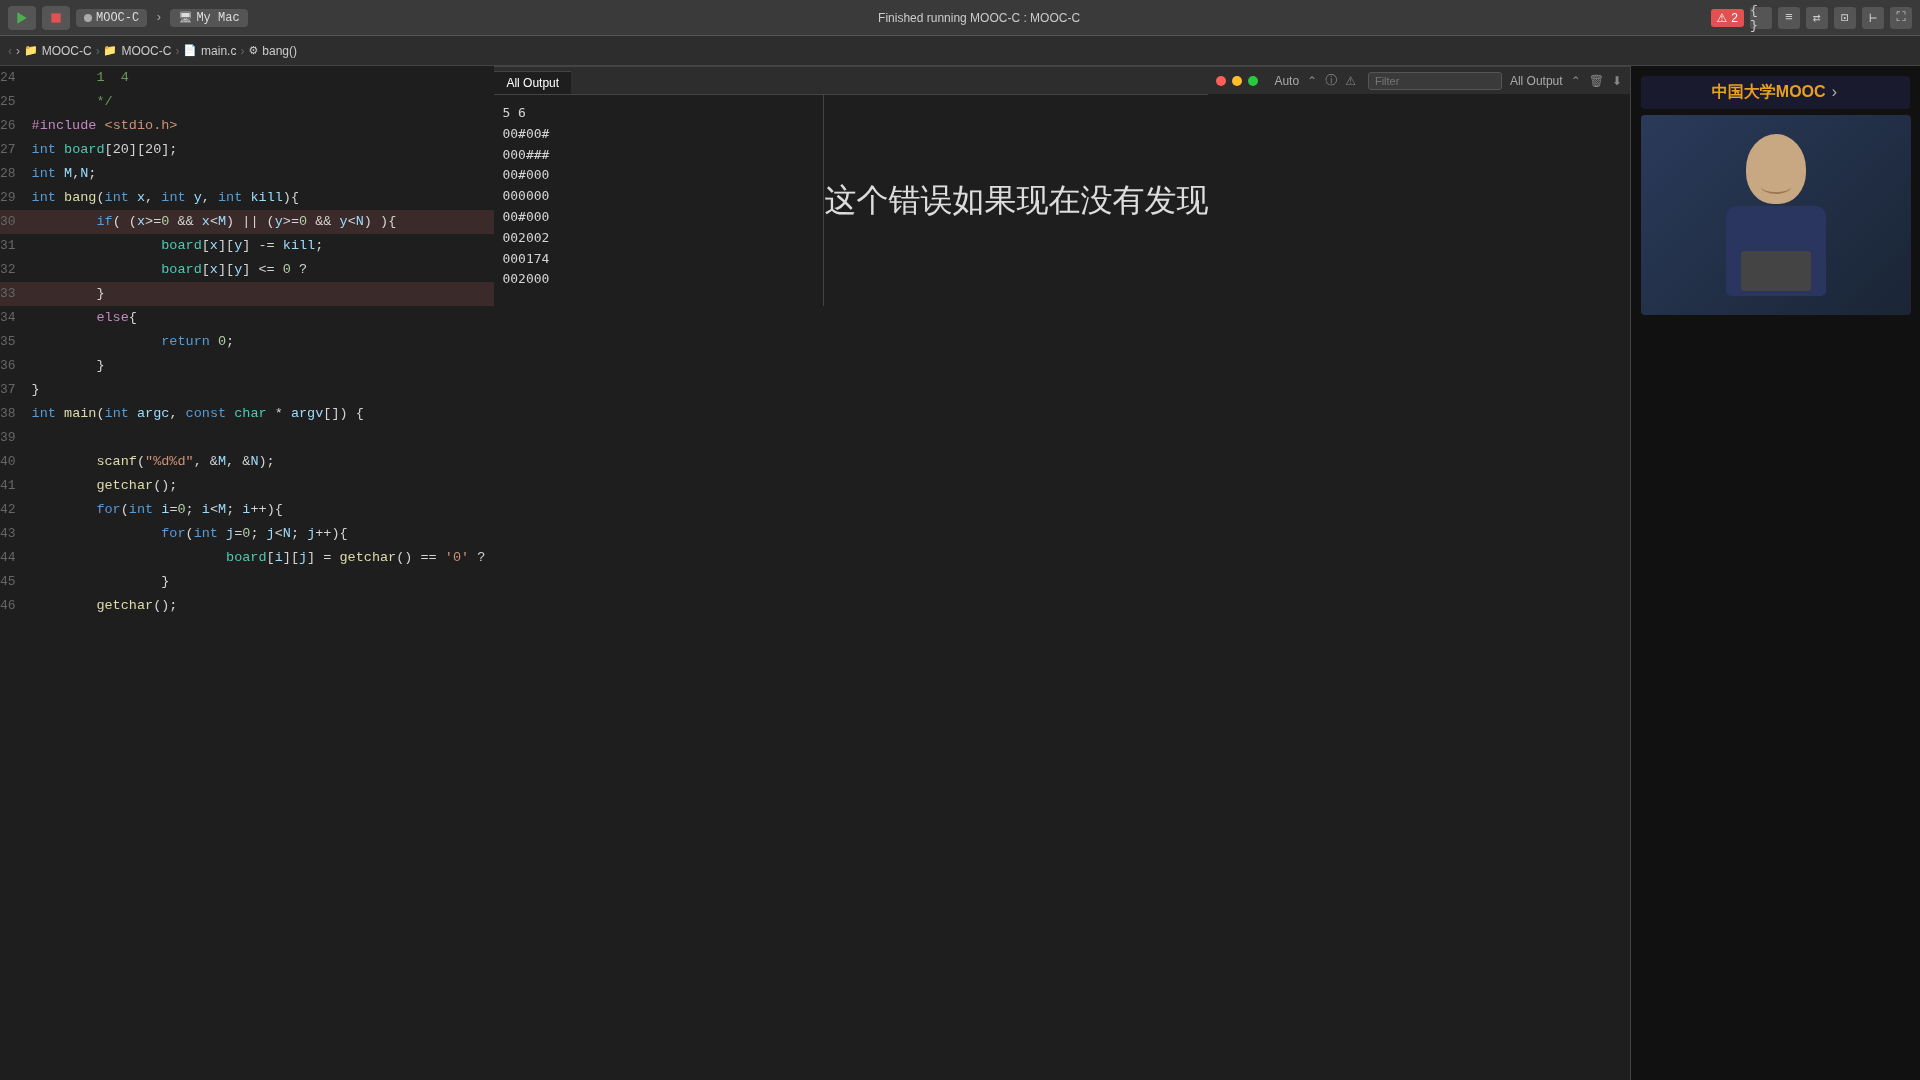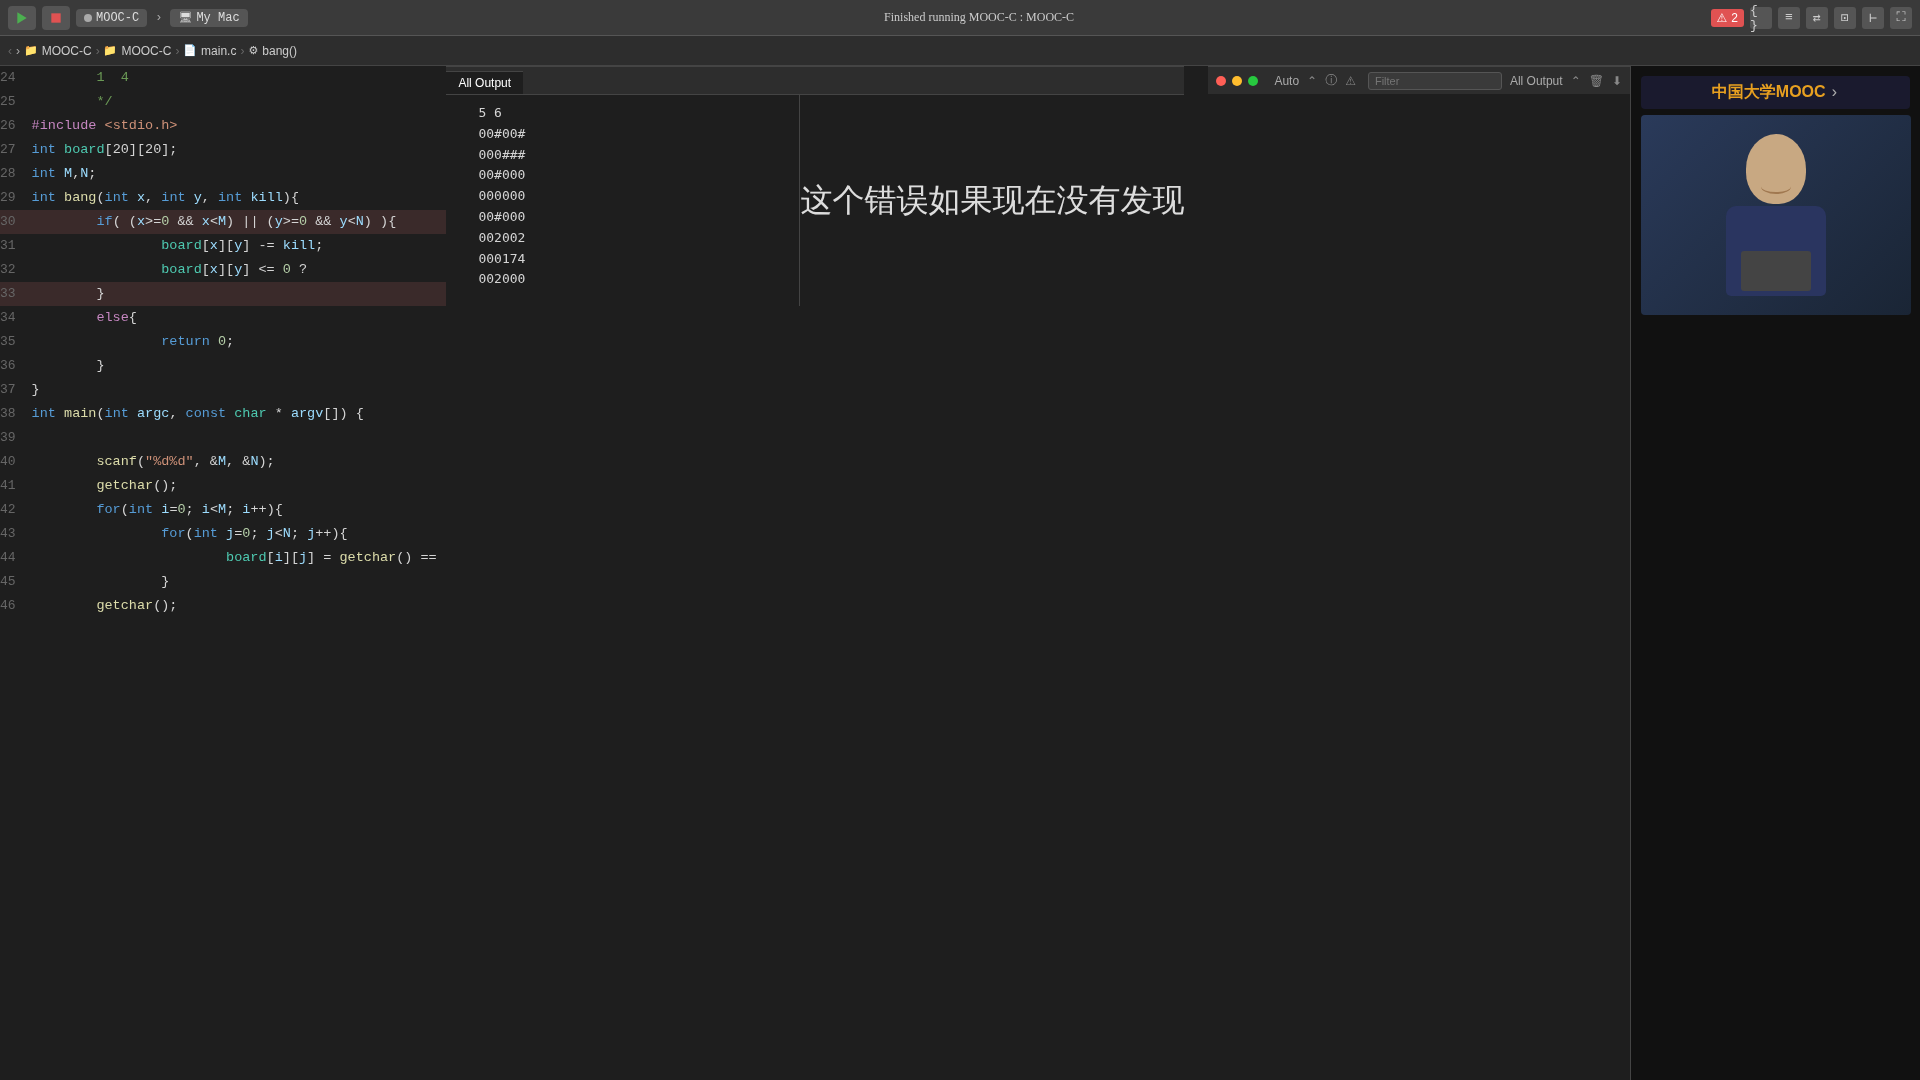--- a/index.html
+++ b/index.html
@@ -46,21 +46,21 @@
       width: 8px; height: 8px;
       border-radius: 50%;
       background: #aaa;
       display: inline-block;
     }
     .status-bar-top {
       flex: 1;
       text-align: center;
       color: #ccc;
       font-size: 12px;
-      font-family: Liberation Serif, serif;
+      font-family: Liberation Sans, sans-serif;
     }
     .error-badge {
       background: #e05252;
       color: white;
       border-radius: 3px;
       padding: 2px 6px;
       font-size: 12px;
       font-family: -apple-system, sans-serif;
       display: flex;
       align-items: center;
@@ -197,21 +197,20 @@
     }
     .bottom-tab.active {
       color: #fff;
       background: #1e1e1e;
       border-top: 1px solid #444;
     }
     .bottom-content {
       flex: 1;
       display: flex;
       overflow: hidden;
-      margin-left: 24px;
     }
     .output-left {
       width: 330px;
       border-right: 1px solid #444;
       padding: 8px;
       overflow-y: auto;
     }
     .output-right {
       flex: 1;
       display: flex;
@@ -236,21 +235,20 @@
       height: 28px;
       background: #2d2d2d;
       display: flex;
       align-items: center;
       padding: 13px 8px;
       gap: 12px;
       font-family: -apple-system, sans-serif;
       font-size: 12px;
       color: #aaa;
       border-top: 1px solid #444;
-      margin-left: 24px;
     }
     .status-left {
       display: flex;
       align-items: center;
       gap: 8px;
     }
     .status-right {
       margin-left: auto;
       display: flex;
       align-items: center;

